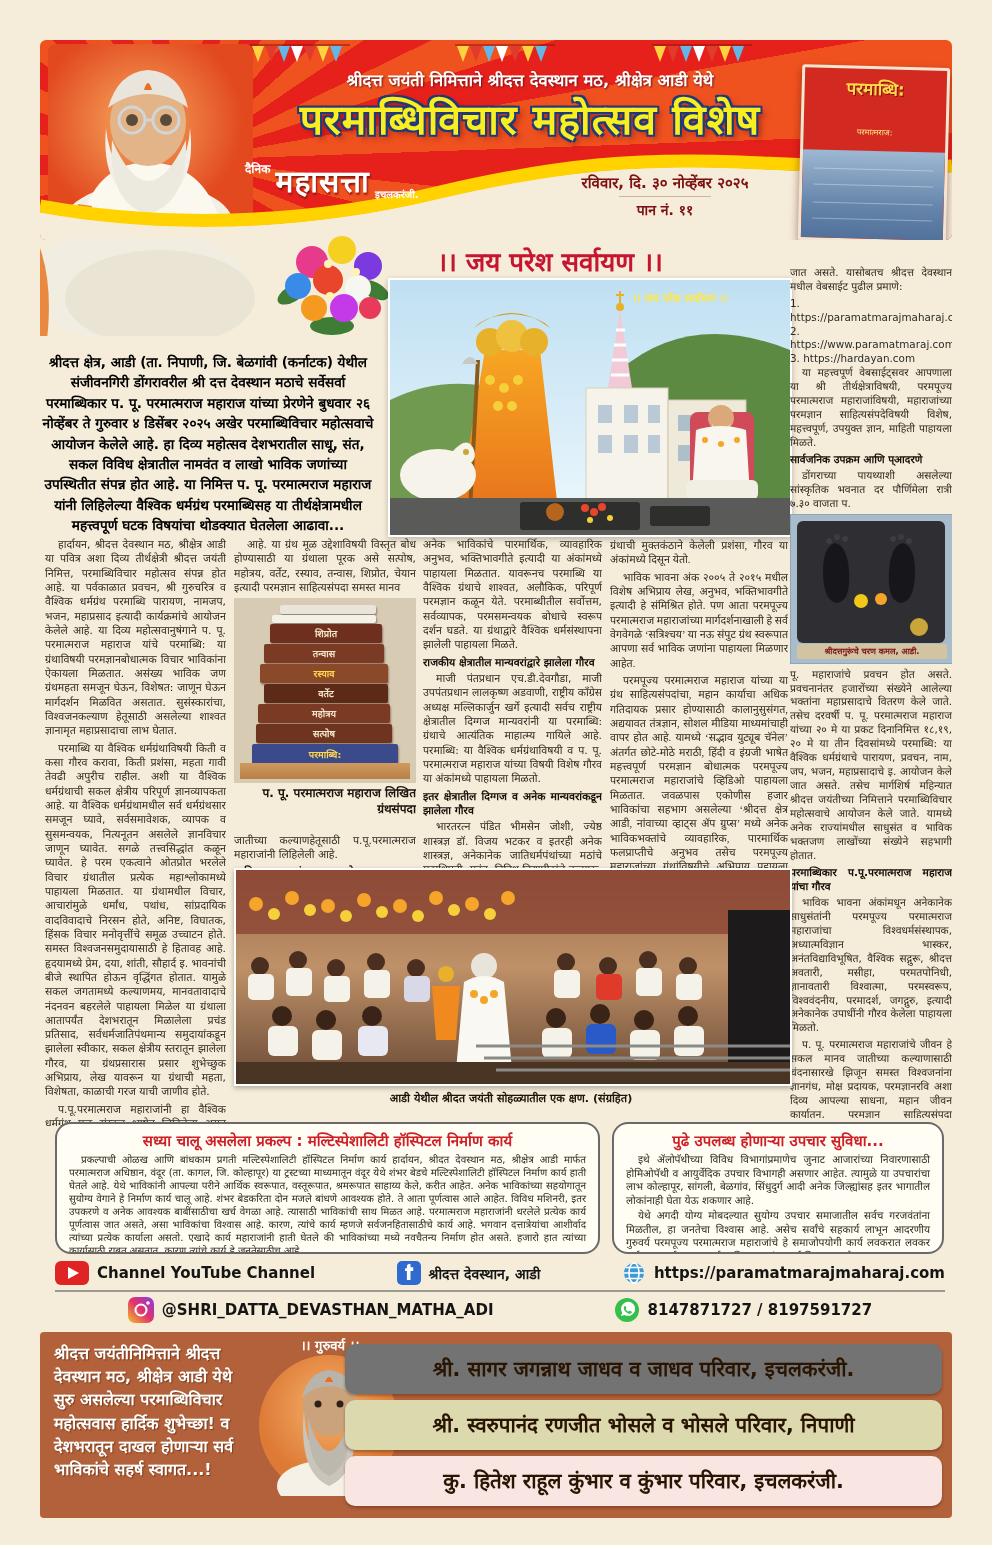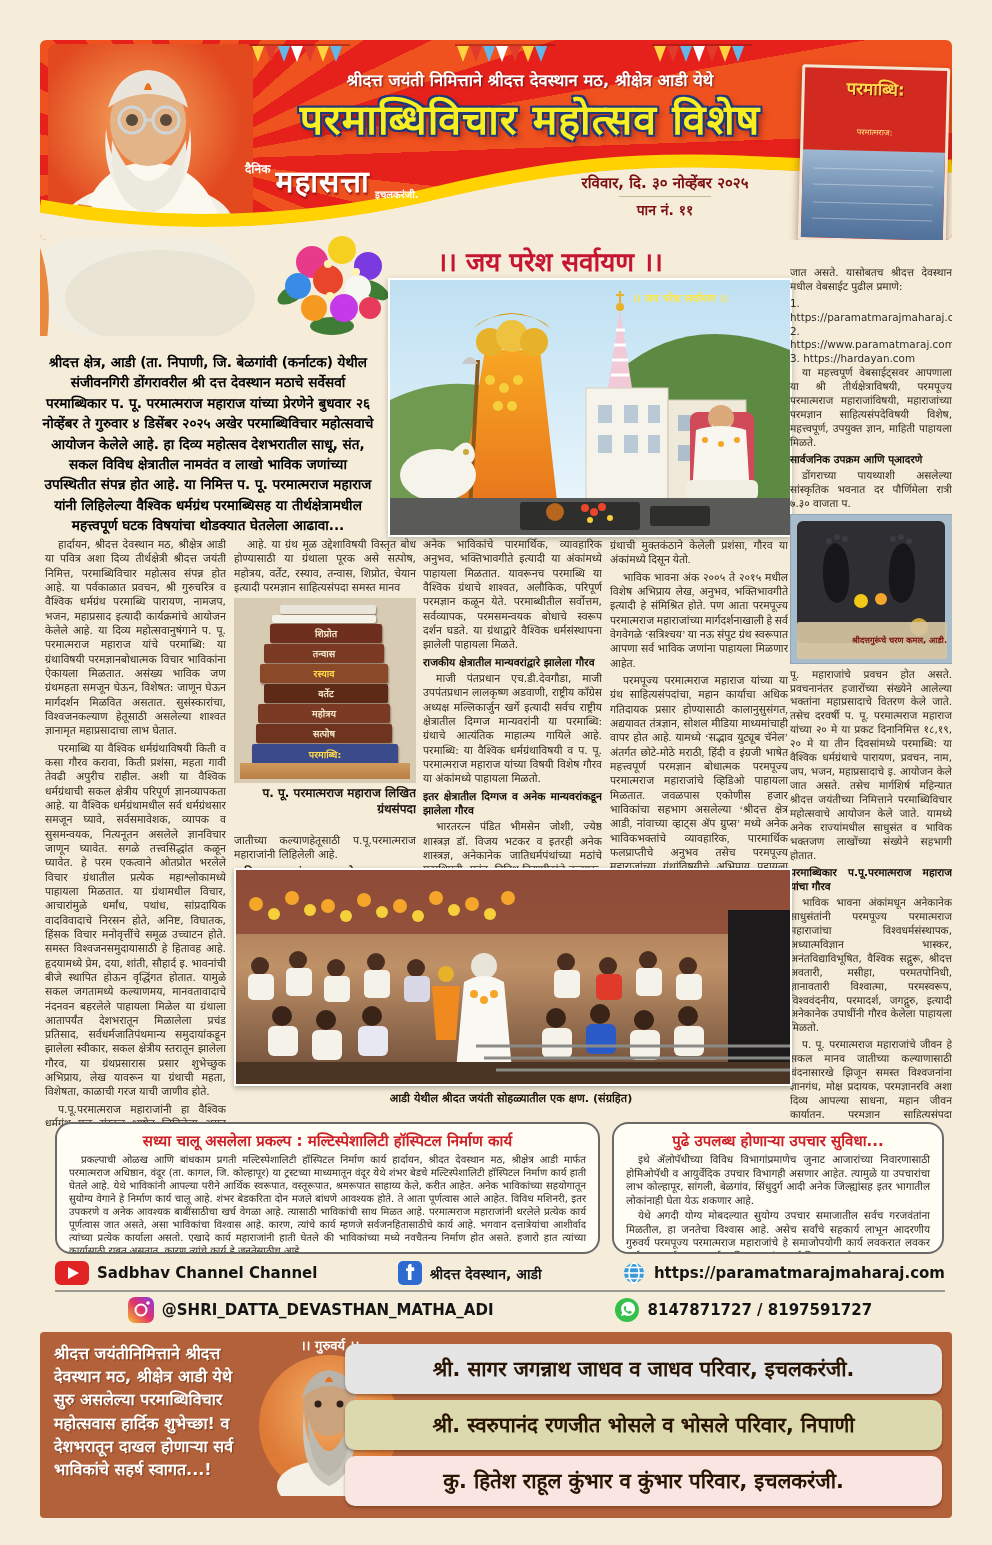--- a/index.html
+++ b/index.html
@@ -44,21 +44,21 @@
   .rightcol p{margin:0 0 3px;text-indent:12px;}
   .weblink{display:block;color:#2b2b2b;text-decoration:none;font-size:10.4px;text-indent:0;}
   
   .books-fig{width:182px;background:#d8cbb4;padding:6px 0 4px;margin:3px 0;}
   .bstack{width:150px;margin:0 auto;}
   .bk{height:19px;border-radius:2px;margin:1px auto;color:#f3e6c8;font-weight:bold;font-size:9.5px;text-align:center;line-height:19px;box-shadow:1px 2px 2px rgba(60,20,10,.4);}
   .books-table{height:16px;width:170px;margin:-4px auto 0;background:linear-gradient(#cf9a5e,#b97f46);}
   .fig-caption{font-weight:bold;text-align:right;color:#1c150c;font-size:12px;line-height:1.3;margin:2px 0 16px;}
   
   .feet-fig{width:162px;height:148px;background:#a9bccb;border:1px solid #8fa6b6;margin:3px 0 4px;position:relative;}
-  .feet-cap{position:absolute;left:6px;right:6px;bottom:4px;background:rgba(214,196,160,.92);color:#7a1010;font-weight:bold;font-size:8.2px;text-align:right;border-radius:2px;padding:13px 0;}
+  .feet-cap{position:absolute;left:6px;right:6px;bottom:4px;background:rgba(214,196,160,.92);color:#7a1010;font-weight:bold;font-size:8.2px;text-align:center;border-radius:2px;padding:2px 0;}
   
   .crowd{position:absolute;left:234px;top:868px;width:554px;height:214px;border:2px solid #fff;box-shadow:0 2px 5px rgba(0,0,0,.3);}
   .crowd-caption{position:absolute;left:234px;top:1090px;width:554px;text-align:center;font-weight:bold;font-size:11.2px;color:#1e160c;}
   
   .infobox{position:absolute;top:1122px;background:#fffdf4;border:2px solid #6a6a6a;border-radius:16px;padding:6px 12px;box-sizing:border-box;overflow:hidden;}
   #boxL{left:55px;width:545px;height:132px;}
   #boxR{left:612px;width:332px;height:132px;}
   .box-title{text-align:center;color:#cf1f26;font-weight:bold;font-size:15px;margin-bottom:3px;}
   .box-body{font-size:10px;line-height:1.3;text-align:justify;color:#30291f;}
   .box-body p{margin:0 0 2px;text-indent:12px;}
@@ -472,21 +472,21 @@
       <p>येथे अगदी योग्य मोबदल्यात सुयोग्य उपचार समाजातील सर्वच गरजवंतांना मिळतील, हा जनतेचा विश्वास आहे. असेच सर्वांचे सहकार्य लाभून आदरणीय गुरुवर्य परमपूज्य परमात्मराज महाराजांचे हे समाजोपयोगी कार्य लवकरात लवकर पूर्णत्वास जाईल असा सर्व भाविक भक्तांचा पूर्ण विश्वास आहे.</p>
     </div>
   </div>
 
   <div class="social1">
     <div class="soc">
       <svg width="34" height="24" viewBox="0 0 34 24">
           <rect width="34" height="24" rx="6" fill="#e02424"></rect>
           <polygon points="13,6 24,12 13,18" fill="#fff"></polygon>
         </svg>
-      <span class="en">Sadbhav Channel Channel</span>
+      <span class="en">Channel YouTube Channel</span>
     </div>
     <div class="soc">
       <svg width="24" height="24" viewBox="0 0 24 24">
           <rect width="24" height="24" rx="5" fill="#2e6ad0"></rect>
           <path d="M14 6 h3 v4 h-3 v10 h-4 V10 H8 V7 h2 V5 q0 -3 4 -3 z" fill="#fff" transform="scale(.9) translate(1,1)"></path>
         </svg>
       <span class="dev">श्रीदत्त देवस्थान, आडी</span>
     </div>
     <div class="soc">
       <svg width="24" height="24" viewBox="0 0 24 24">
@@ -537,19 +537,19 @@
       <ellipse cx="71" cy="132" rx="52" ry="26" fill="#f5f1e6"></ellipse>
       <ellipse cx="71" cy="52" rx="26" ry="30" fill="#caa27c"></ellipse>
       <path d="M44 44 Q50 18 71 16 Q93 18 98 44 Q86 32 71 32 Q56 32 44 44Z" fill="#b8b4ac"></path>
       <path d="M46 56 Q40 118 71 132 Q103 118 96 56 Q96 100 71 108 Q47 100 46 56Z" fill="#c9c5bb"></path>
       <path d="M50 64 Q71 130 92 64 Q94 112 71 122 Q49 112 50 64Z" fill="#bdb8ae"></path>
       <circle cx="60" cy="50" r="3.5" fill="#2e2018"></circle>
         <circle cx="82" cy="50" r="3.5" fill="#2e2018"></circle>
       <path d="M67 28 q4 -10 8 0 z" fill="#e8701f"></path>
     </svg>
     <div class="sponsors">
-      <div class="sponsor" style="background: #e5e5e5;">श्री. सागर जगन्नाथ जाधव व जाधव परिवार, इचलकरंजी.</div>
+      <div class="sponsor" style="background: #737373;">श्री. सागर जगन्नाथ जाधव व जाधव परिवार, इचलकरंजी.</div>
       <div class="sponsor" style="background: rgb(220, 217, 174);">श्री. स्वरुपानंद रणजीत भोसले व भोसले परिवार, निपाणी</div>
       <div class="sponsor" style="background: rgb(249, 229, 225);">कु. हितेश राहूल कुंभार व कुंभार परिवार, इचलकरंजी.</div>
     </div>
   </div>
 
 </div>
 
 </body></html>

